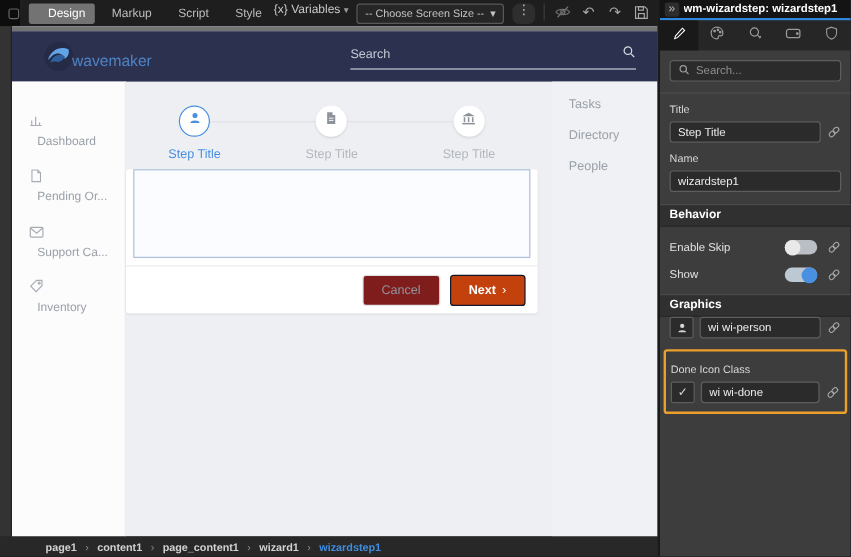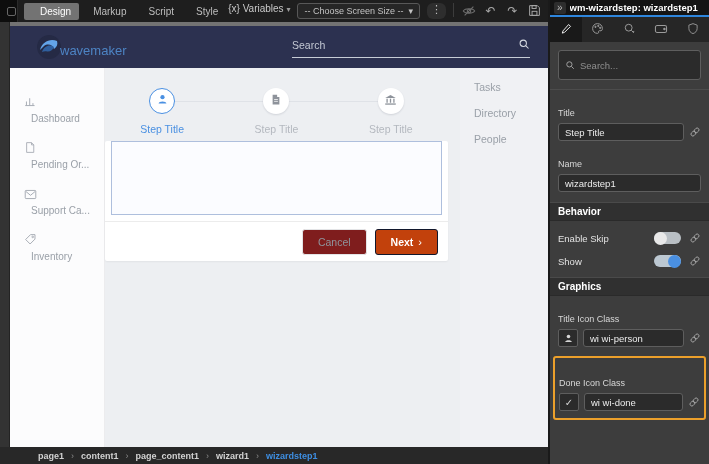--- a/index.html
+++ b/index.html
@@ -80,27 +80,27 @@
   .inspector { width:161px; background:#3d3d3d; border-left:2px solid #1a1a1a; display:flex; flex-direction:column; height:100%; }
   .insp-header { height:15px; background:#141414; display:flex; align-items:center; gap:4px; padding:0 4px; }
   .insp-collapse { color:#bdbdbd; font-size:10px; background:#2d2d2d; border-radius:2px; padding:0 3px; line-height:12px; }
   .insp-title { color:#ffffff; font-size:9.5px; font-weight:bold; white-space:nowrap; overflow:hidden; }
   .insp-accent { height:2px; background:#2e86dd; }
   .insp-tabs { height:25px; background:#262626; display:flex; }
   .insp-tab { flex:1; display:flex; align-items:center; justify-content:center; color:#9b9b9b; }
   .insp-tab.active { background:#191919; color:#ffffff; }
   .insp-body { padding:8px 8px 0 8px; flex:1; }
 
-  .insp-search { display:flex; align-items:center; gap:5px; background:#2b2b2b; border:1px solid #5e5e5e; border-radius:3px; height:30px; padding:0 6px; }
+  .insp-search { display:flex; align-items:center; gap:5px; background:#2b2b2b; border:1px solid #5e5e5e; border-radius:3px; height:18px; padding:0 6px; }
   .insp-search input { flex:1; min-width:0; background:transparent; border:none; outline:none; color:#e8e8e8; font-size:9.5px; font-family:inherit; }
   .insp-search input::placeholder { color:#8f8f8f; }
   .insp-search .mag { color:#9f9f9f; }
   .insp-divider { height:1px; background:#4c4c4c; margin:9px -8px 8px; }
 
-  .fld-label { font-size:9px; color:#d8d8d8; margin:18px 0 5px; }
+  .fld-label { font-size:9px; color:#d8d8d8; margin:8px 0 5px; }
   .fld-row { display:flex; align-items:center; gap:5px; }
   .txt-input { flex:1; min-width:0; height:18px; background:#2b2b2b; border:1px solid #5e5e5e; border-radius:3px; color:#ececec; font-size:9.5px; padding:0 6px; font-family:inherit; outline:none; }
   .bind-icon { color:#a8a8a8; flex:0 0 auto; display:flex; }
   .icon-box { width:20px; height:18px; background:#2b2b2b; border:1px solid #5e5e5e; border-radius:2px; display:flex; align-items:center; justify-content:center; color:#d6d6d6; flex:0 0 auto; font-size:10px; }
 
   .section-head { margin:10px -8px 0; background:#303030; border-top:1px solid #4a4a4a; border-bottom:1px solid #2a2a2a; padding:3px 8px; color:#ffffff; font-size:10px; font-weight:bold; }
 
   .toggle-row { display:flex; align-items:center; margin-top:11px; }
   .toggle-row .tlabel { flex:1; font-size:9.5px; color:#e2e2e2; }
   .toggle { width:27px; height:12px; border-radius:6px; position:relative; margin-right:8px; }
@@ -417,21 +417,20 @@
             <g transform="rotate(45 8 8)">
                 <rect x="5.5" y="1.5" width="5" height="7" rx="2.5"></rect>
                 <rect x="5.5" y="7.5" width="5" height="7" rx="2.5"></rect>
               </g>
           </svg>
         </span>
       </div>
 
       <div class="section-head">Graphics</div>
 
-      <div class="fld-label">Title Icon Class</div>
       <div class="fld-row">
         <span class="icon-box">
           <svg width="11" height="11" viewBox="0 0 16 16" fill="currentColor">
             <circle cx="8" cy="5.2" r="2.6"></circle>
               <path d="M3.2 13 C3.2 9.6 12.8 9.6 12.8 13 Z"></path>
           </svg>
         </span>
         <input class="txt-input" type="text" value="wi wi-person" style="">
         <span class="bind-icon">
           <svg width="12" height="12" viewBox="0 0 16 16" fill="none" stroke="currentColor" stroke-width="1.2">

